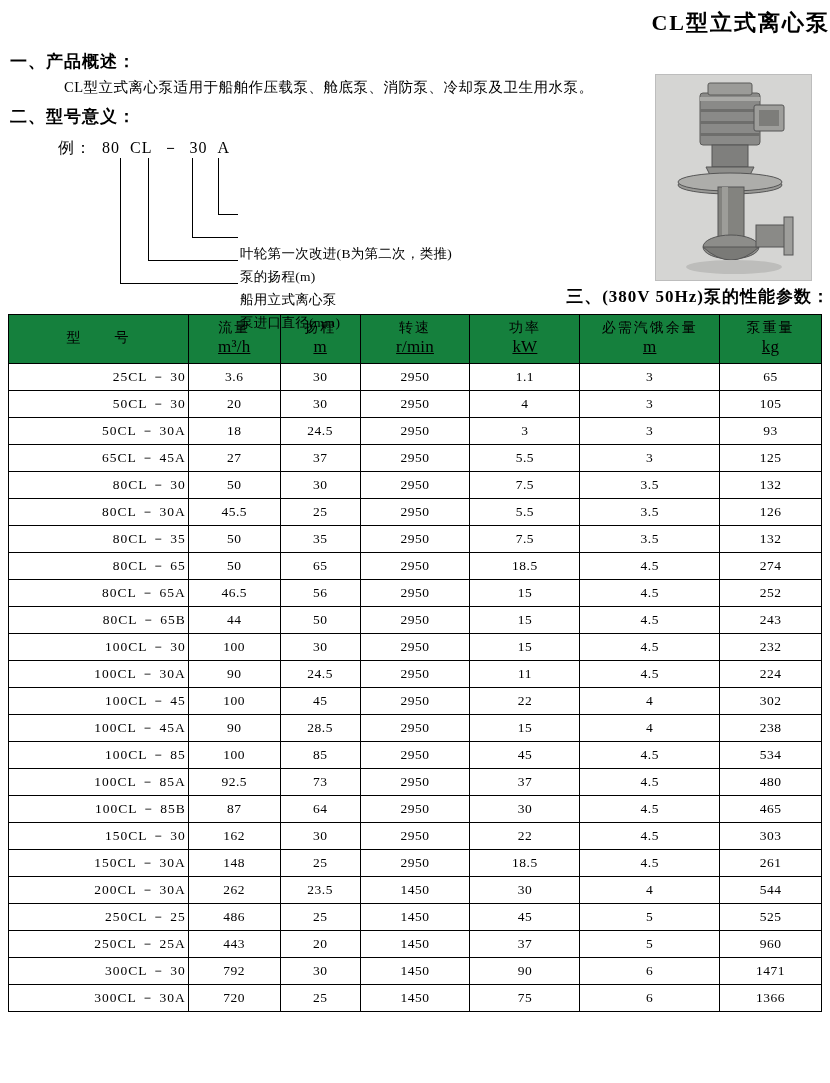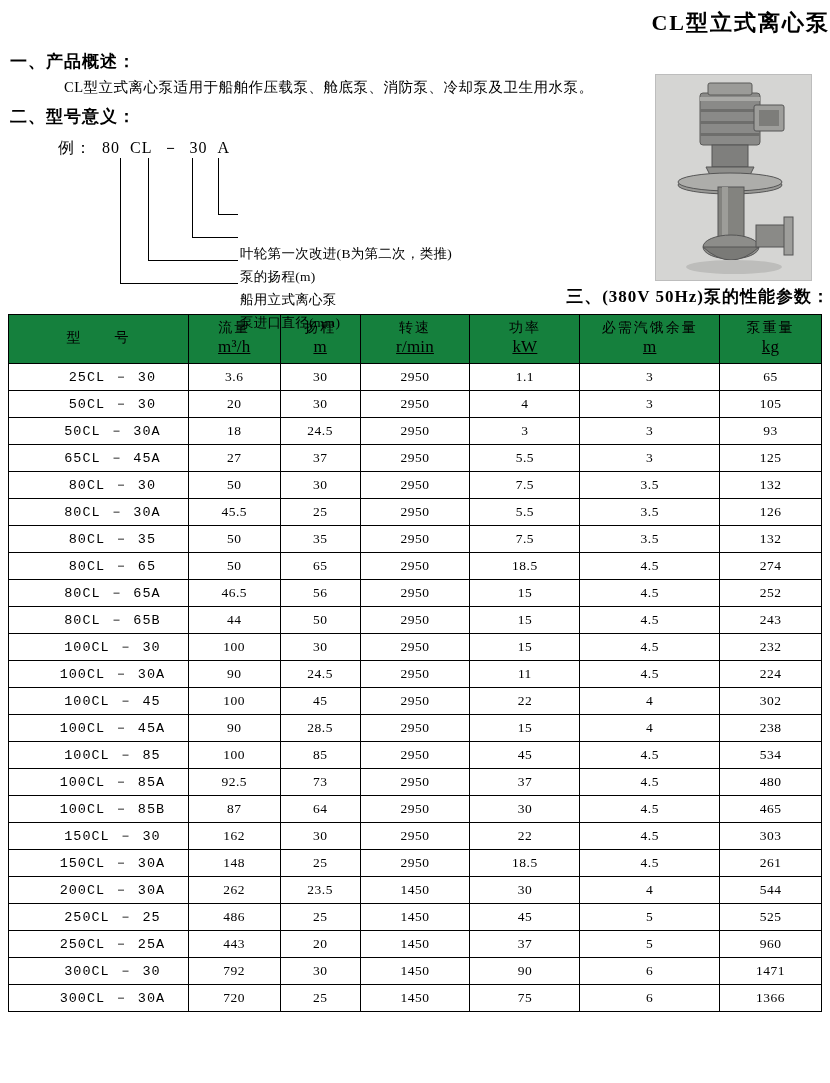--- a/index.html
+++ b/index.html
@@ -113,24 +113,23 @@
     letter-spacing:2px;
   }
   tbody td{
     font-size:13.5px;
     text-align:center;
     padding:3px 2px;
     height:20px;
     letter-spacing:0.5px;
   }
   tbody td.model{
-    text-align:center;
+    text-align:right;
     padding-left:30px;
     letter-spacing:1px;
-    font-family:Liberation Mono, monospace;
   }
   col.c0{width:180px;}
   col.c1{width:92px;}
   col.c2{width:80px;}
   col.c3{width:110px;}
   col.c4{width:110px;}
   col.c5{width:140px;}
   col.c6{width:102px;}
 </style>
 </head>

